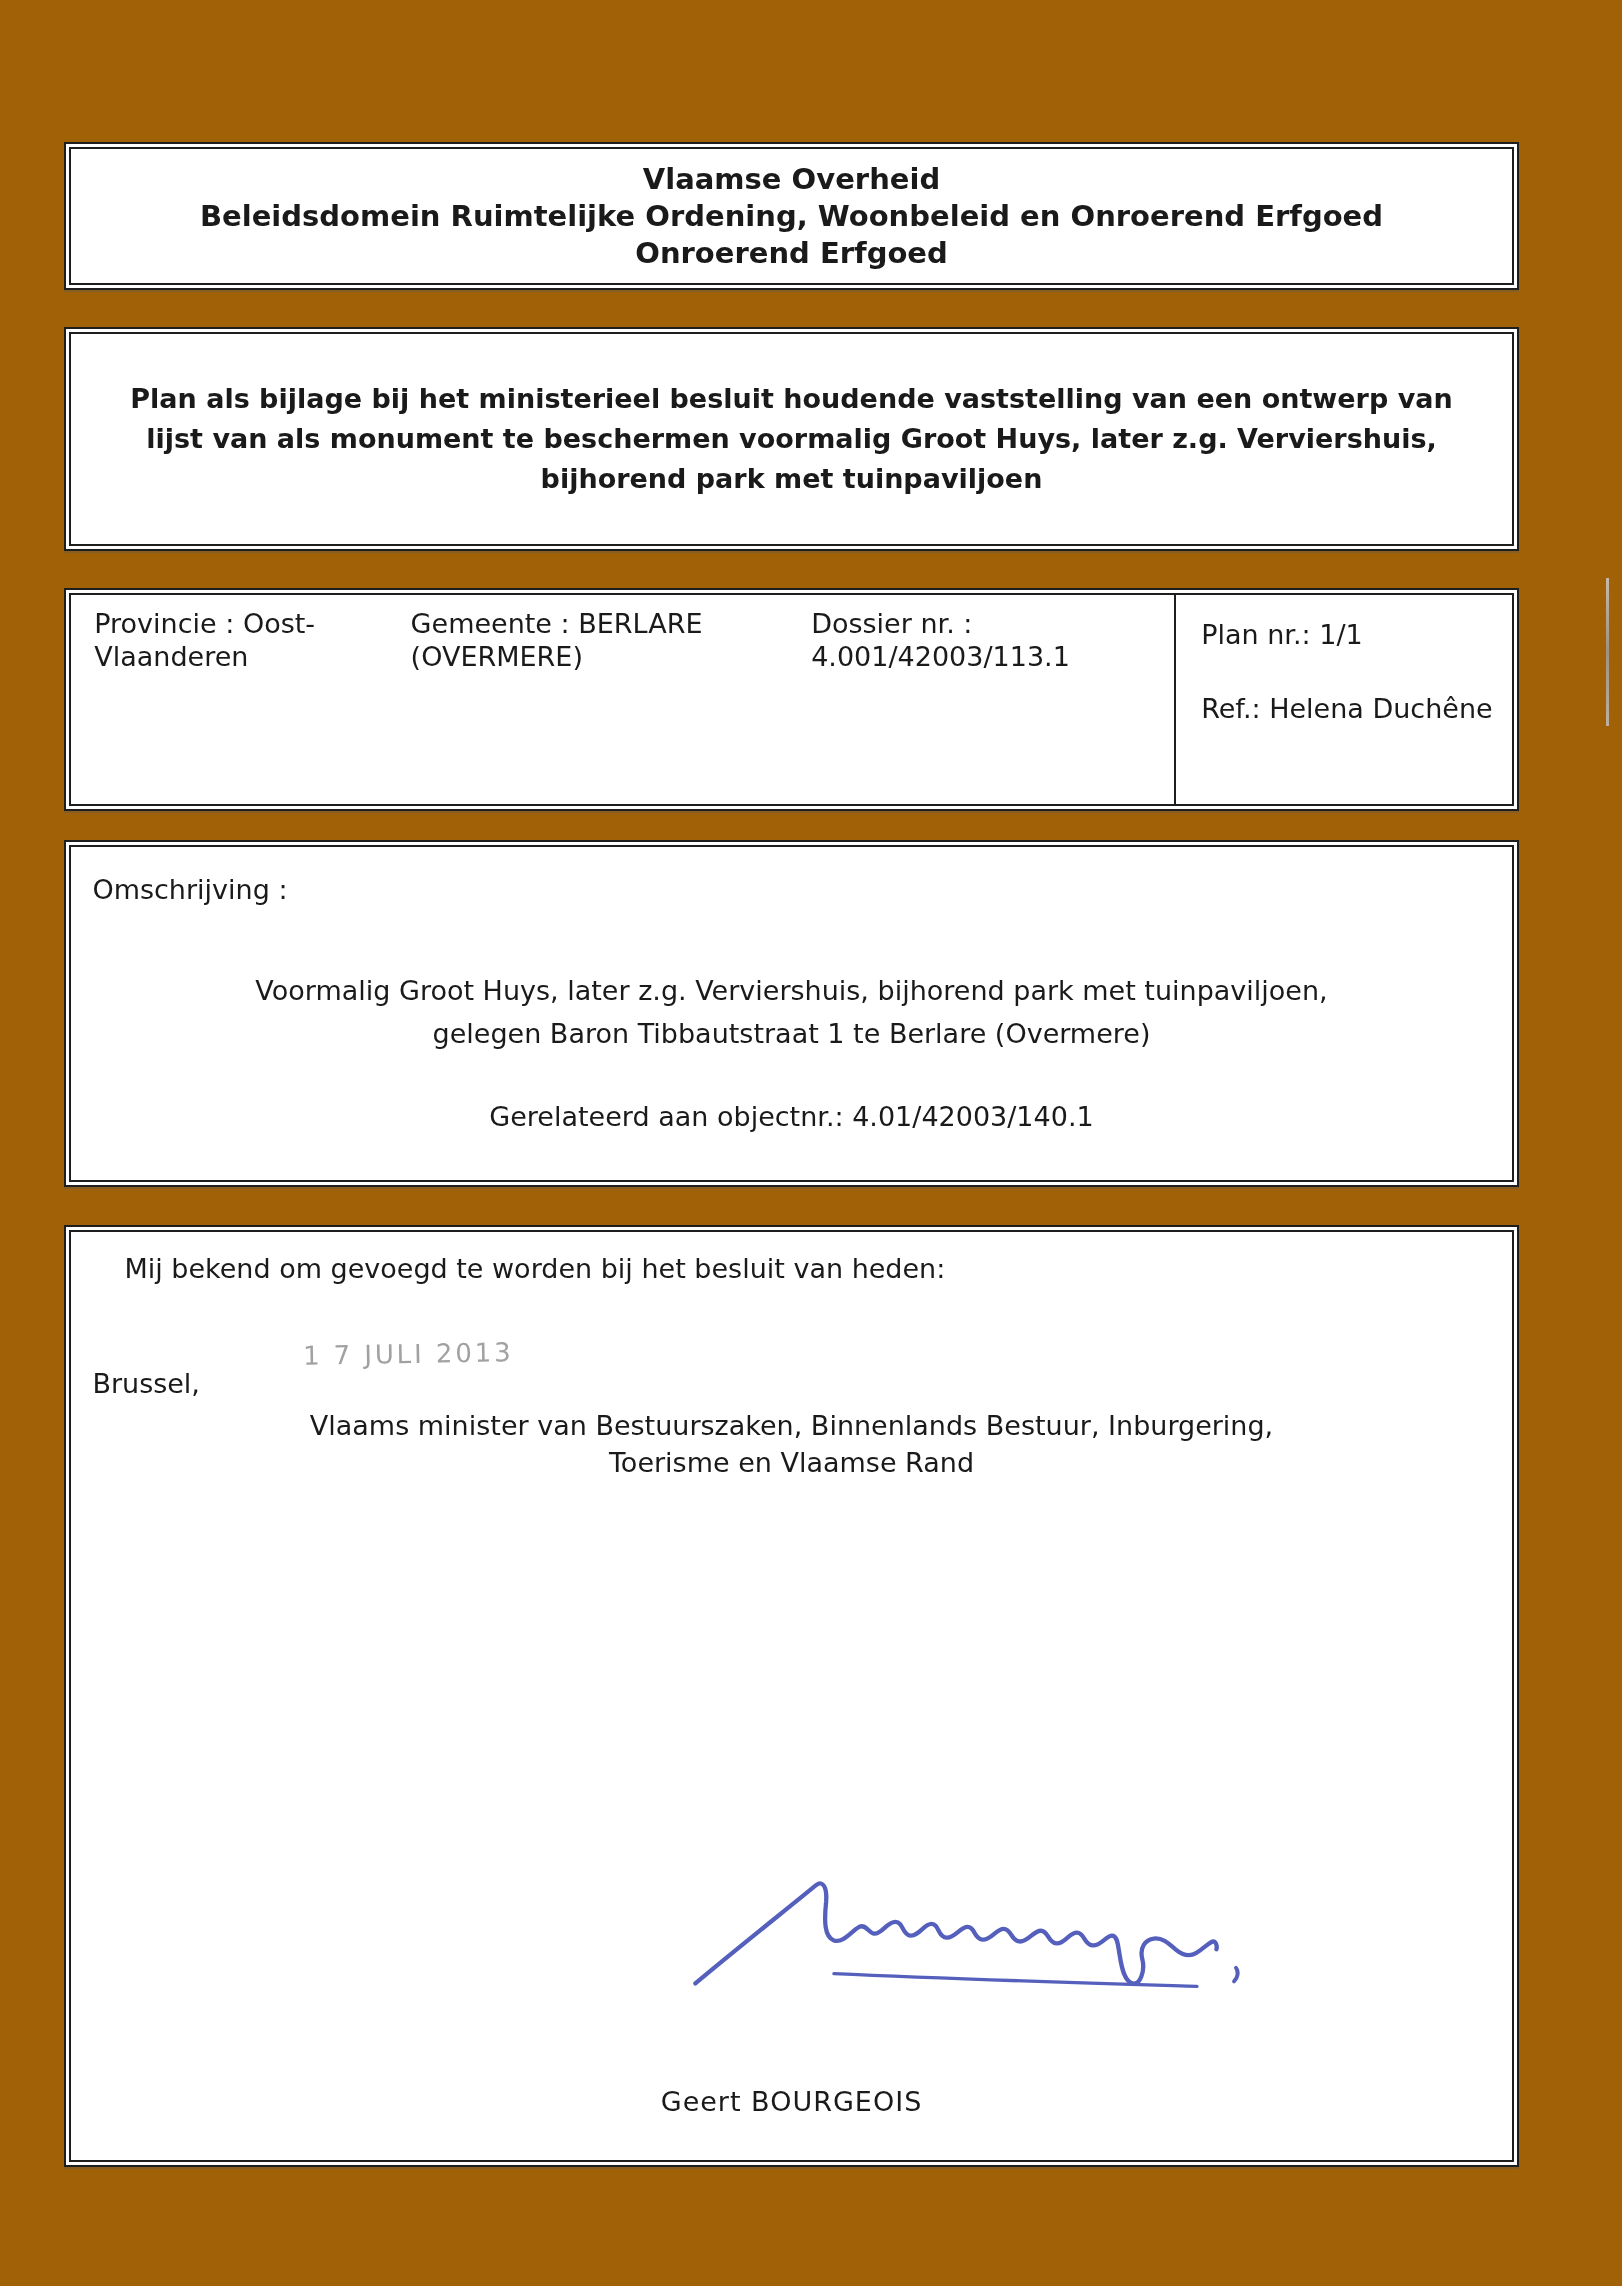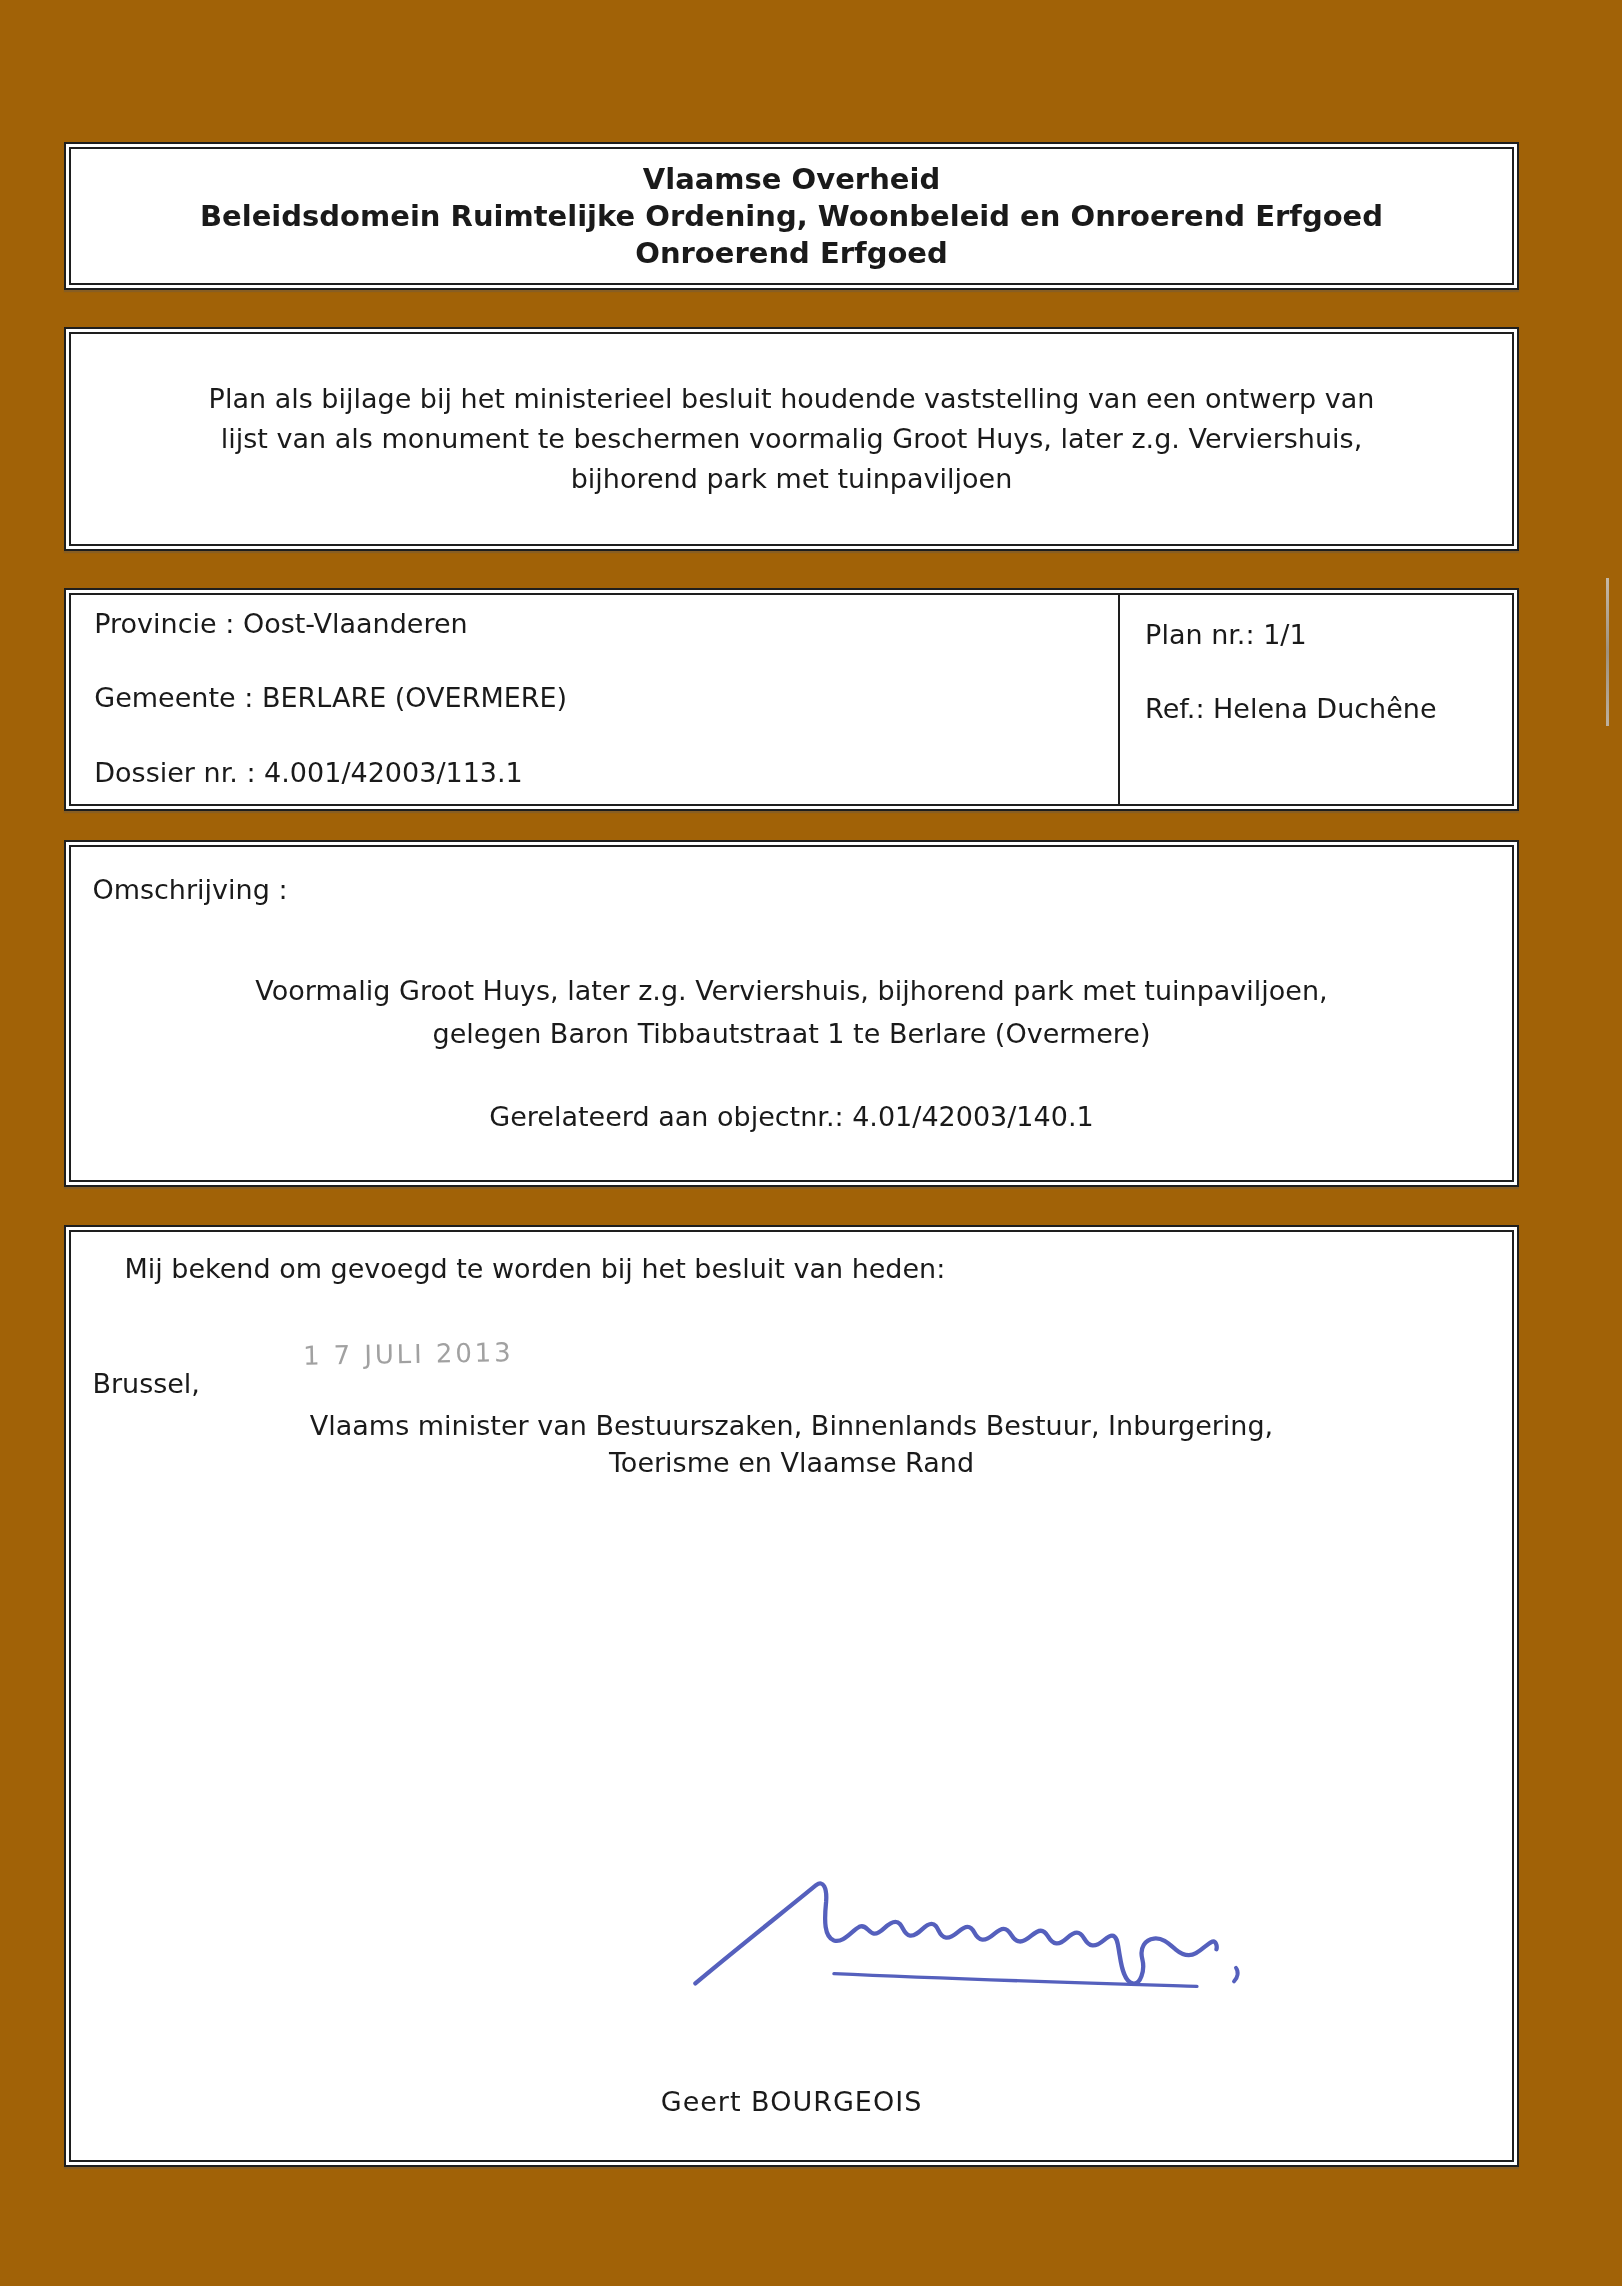--- a/index.html
+++ b/index.html
@@ -32,21 +32,21 @@
     box-shadow: 0 2px 1px rgba(90,90,90,0.35);
   }
   .box-inner {
     position: relative;
     box-sizing: border-box;
     width: 100%;
     height: 100%;
     border: 2.9px solid #1e1e1e;
   }
   .box-header   { top: 142px;  height: 148px; }
-  .box-plan     { top: 327px;  height: 224px; }
+  .box-plan     { top: 327px;  height: 224px; font-weight: bold; }
   .box-info     { top: 588px;  height: 223px; }
   .box-desc     { top: 840px;  height: 347px; }
   .box-sign     { top: 1225px; height: 942px; }
 
   
   .header-lines {
     padding-top: 11.7px;
     text-align: center;
     font-weight: bold;
     font-size: 29px;
@@ -65,21 +65,20 @@
   .info-flex {
     display: flex;
     width: 100%;
     height: 100%;
   }
   .info-left {
     flex: 1 1 auto;
     box-sizing: border-box;
     padding: 11.7px 0 15.6px 23.4px;
     display: flex;
-    flex-direction: column;
     justify-content: space-between;
     font-size: 27px;
     line-height: 33px;
   }
   .info-right {
     box-sizing: border-box;
     width: 394px;
     border-left: 2px solid #1e1e1e;
     padding: 23.4px 0 0 25px;
     font-size: 27px;

